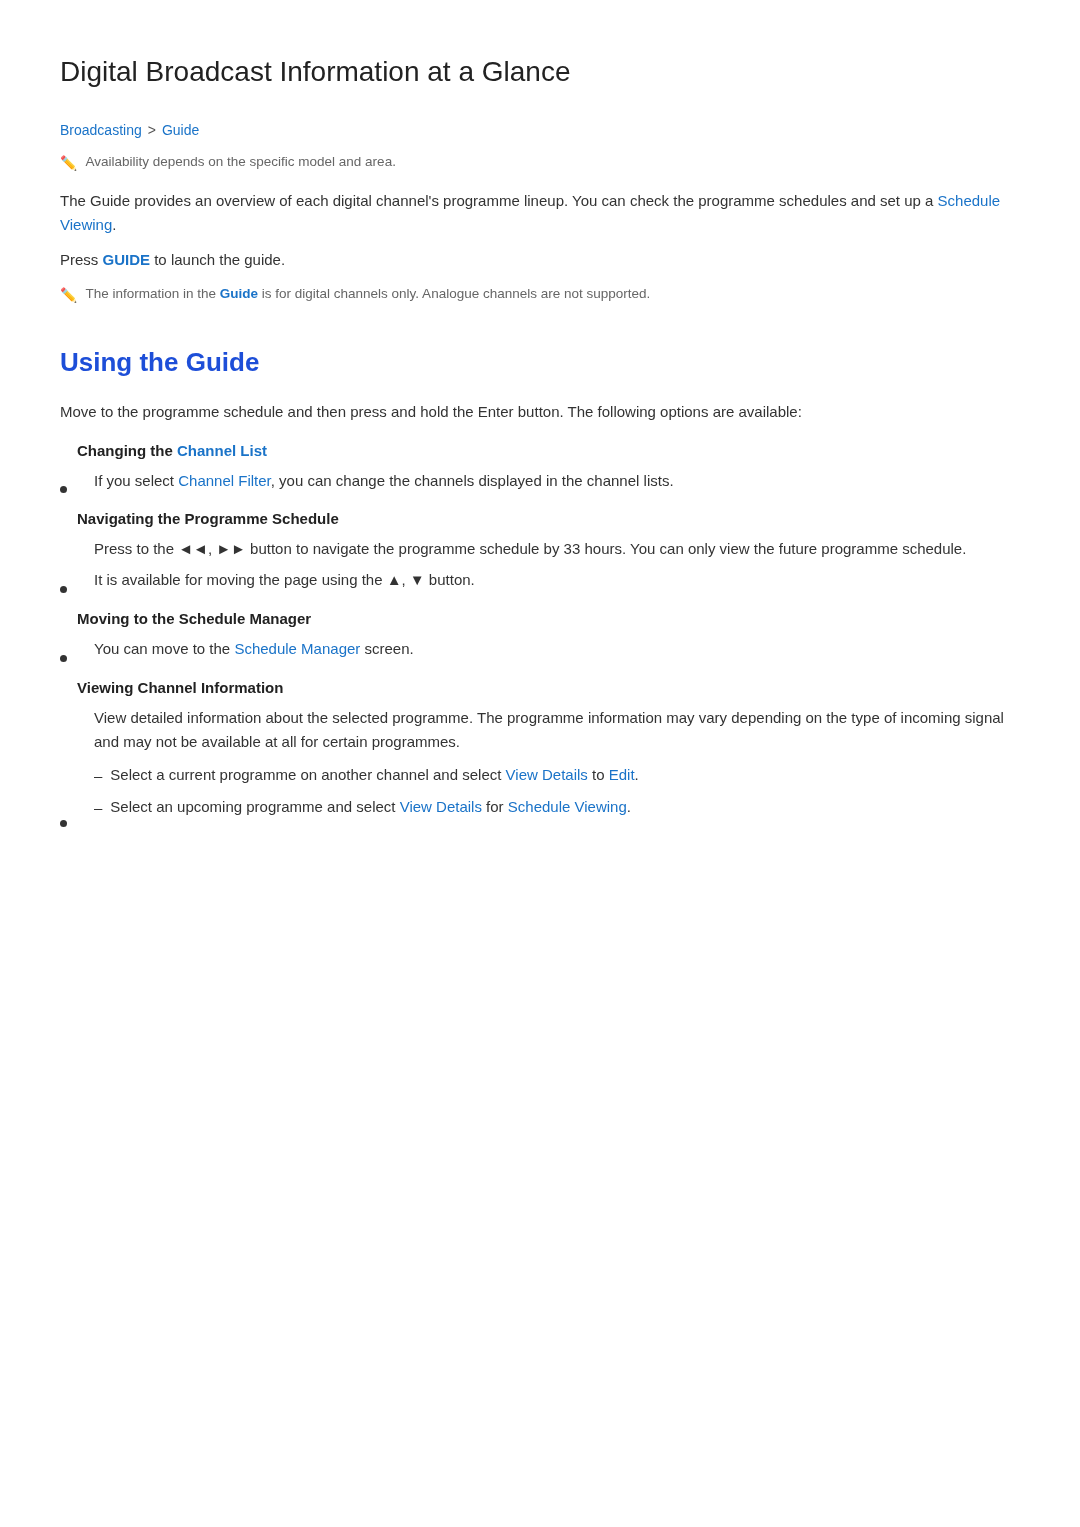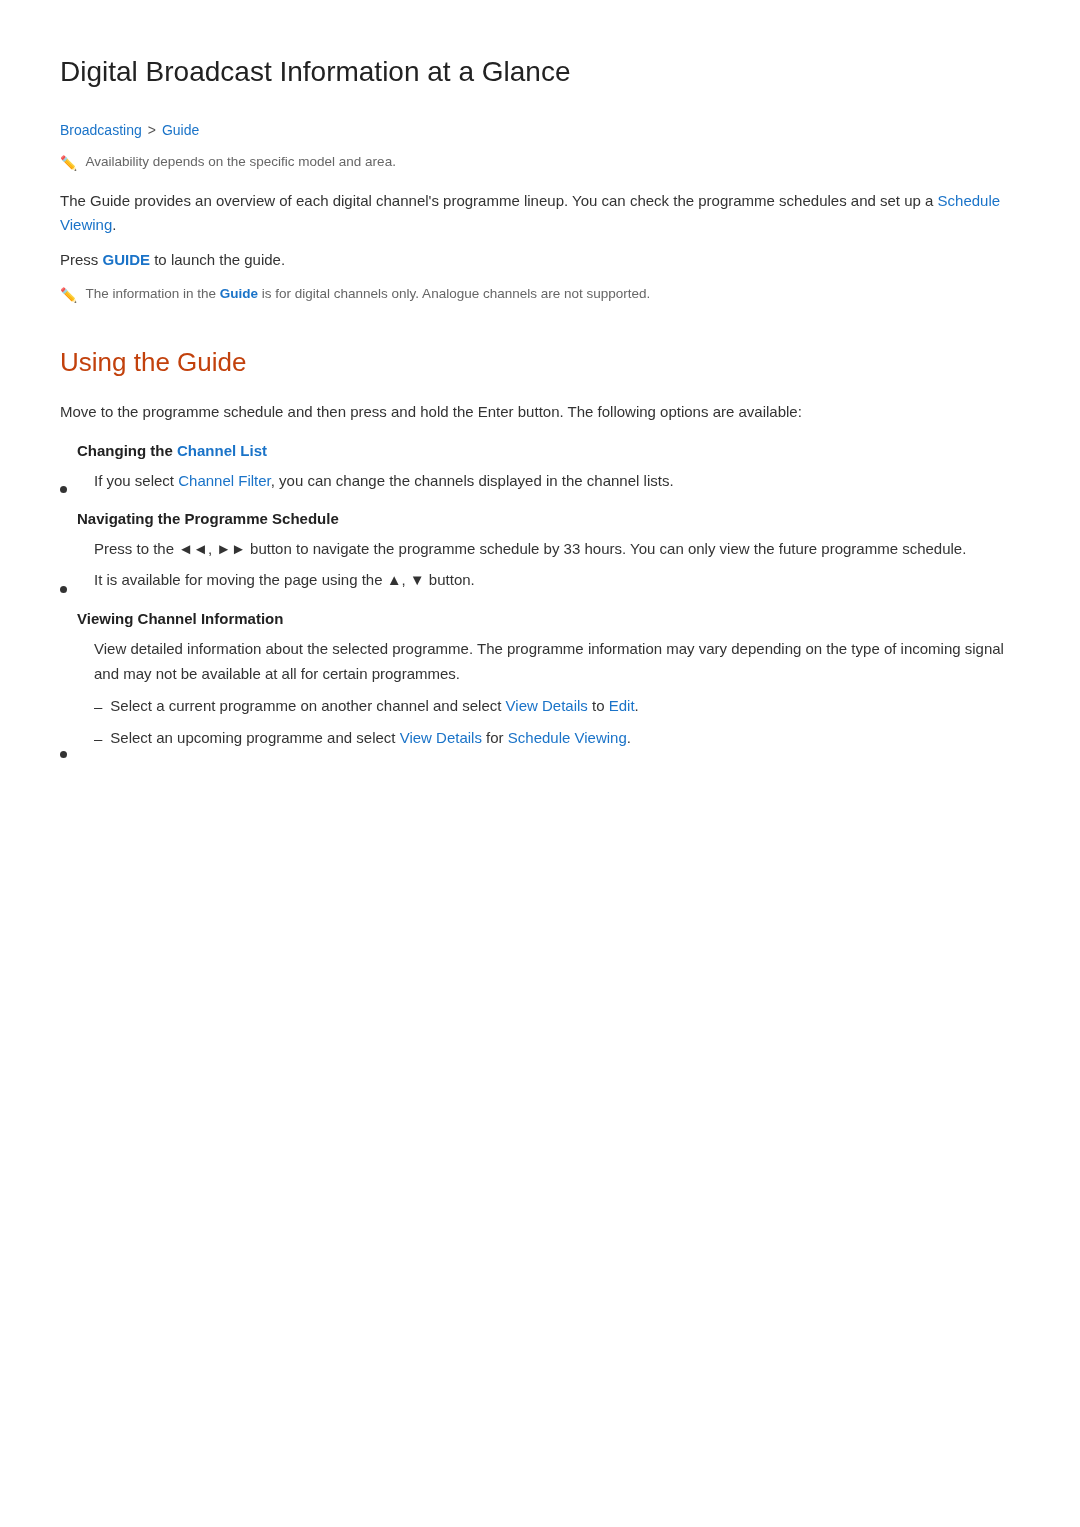--- a/index.html
+++ b/index.html
@@ -74,22 +74,22 @@
       cursor: pointer;
     }
 
     .key-label {
       color: #1a73c8;
       font-weight: 600;
     }
 
     .section-title {
       font-size: 26px;
-      font-weight: 400;
-      color: #c2410c;
+      font-weight: 700;
+      color: #1d4ed8;
       margin-top: 36px;
       margin-bottom: 16px;
     }
 
     .bullet-list {
       list-style: none;
       padding: 0;
       margin: 0;
     }
 
@@ -204,20 +204,31 @@
         <div class="bullet-body">
           <span>Press to the ◄◄, ►► button to navigate the programme schedule by 33 hours. You can only view the future programme schedule.</span>
         </div>
         <div class="bullet-body">
           <span>It is available for moving the page using the ▲, ▼ button.</span>
         </div>
       </div>
     </div>
   </li>
 
+  <li>
+    <div class="bullet-item">
+      <div class="bullet-dot"></div>
+      <div>
+        <span class="bullet-label">Moving to the Schedule Manager</span>
+        <div class="bullet-body">
+          <span>You can move to the </span><a class="link">Schedule Manager</a><span> screen.</span>
+        </div>
+      </div>
+    </div>
+  </li>
 
 
   <li>
     <div class="bullet-item">
       <div class="bullet-dot"></div>
       <div>
         <span class="bullet-label">Viewing Channel Information</span>
         <div class="bullet-body">
           <span>View detailed information about the selected programme. The programme information may vary depending on the type of incoming signal and may not be available at all for certain programmes.</span>
         </div>

